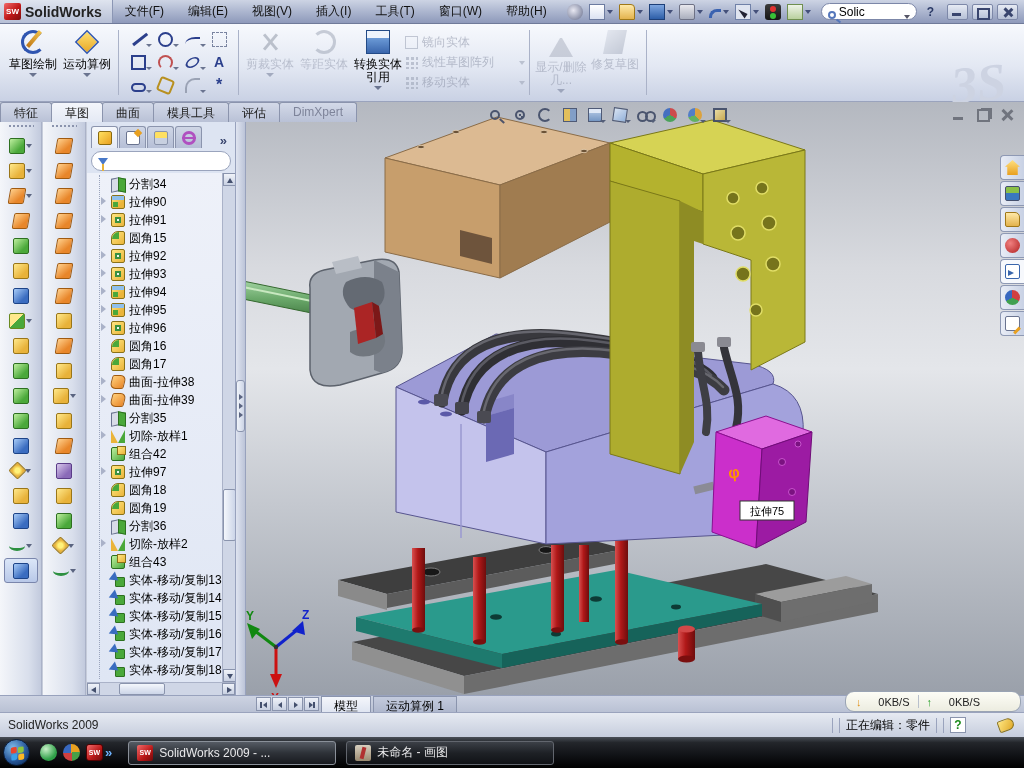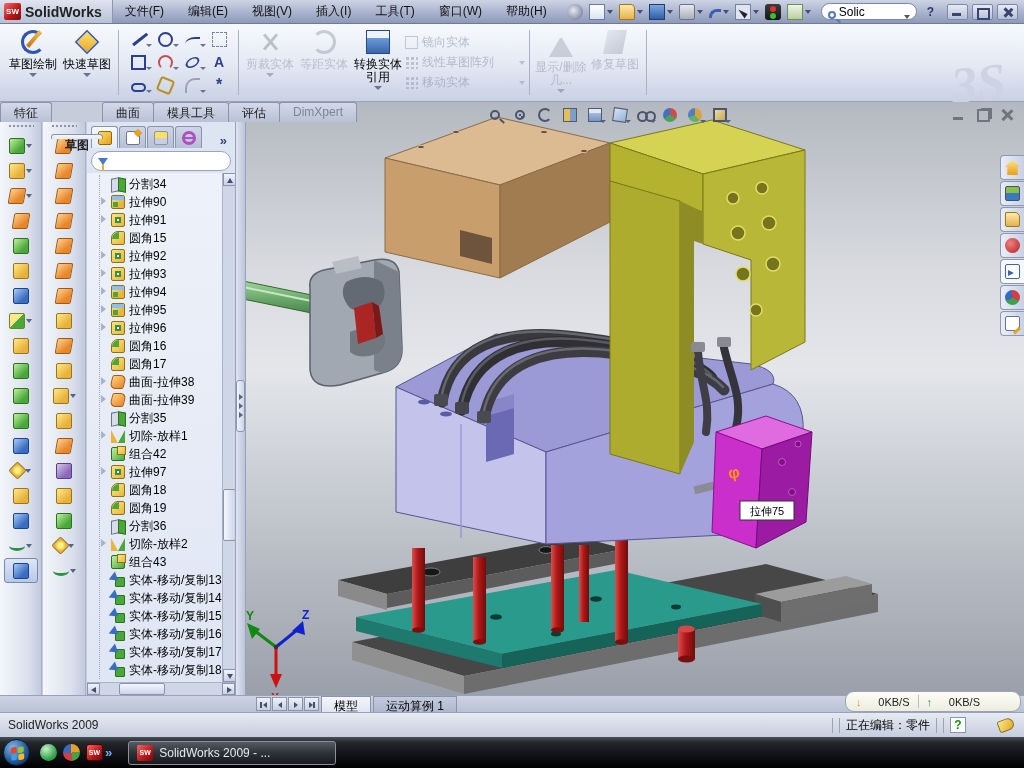--- a/index.html
+++ b/index.html
@@ -93,21 +93,21 @@
   .ms-ic{width:13px;height:13px;flex:none;position:relative;border:1.5px solid #9aa2b4;}
   .ms-dots{border:none;background:radial-gradient(circle,#9aa2b4 1.5px,transparent 1.6px);background-size:5px 5px;}
   .ms-caret{margin-left:auto;width:0;height:0;border-left:3px solid transparent;border-right:3px solid transparent;border-top:4px solid #9aa2b4;}
   #watermark{position:absolute;right:18px;top:30px;font-size:52px;font-style:italic;font-weight:bold;
     color:#cdd3e2;font-family:"Liberation Serif","DejaVu Serif",serif;transform:rotate(-6deg);}
 
   
   #ribbon-tabs{position:absolute;left:0;top:102px;height:20px;display:flex;z-index:5;}
   .rtab{padding:2px 13px;border:1px solid #8b94ad;border-bottom:none;background:linear-gradient(180deg,#d3d9e8,#b9c1d6);
     margin-right:-1px;border-radius:3px 3px 0 0;color:#222;}
-  .rtab.active{background:linear-gradient(180deg,#f4f6fb,#e4e9f4);font-weight:bold;position:relative;z-index:2;margin-top:32px;}
+  .rtab.active{background:linear-gradient(180deg,#f4f6fb,#e4e9f4);font-weight:normal;position:relative;z-index:2;}
   .rtab.muted{color:#7e849a;}
 
   
   #viewport{position:absolute;left:246px;top:102px;width:778px;height:593px;
     background:linear-gradient(180deg,#b4b8c0 0%,#d8dadf 28%,#e4e6ea 45%,#c4c8cf 68%,#9aa0aa 100%);}
   #model-svg{position:absolute;left:0;top:0;}
   #headsup{position:absolute;left:238px;top:3px;display:flex;gap:3px;opacity:.9;}
   .hu-btn{width:22px;height:20px;display:flex;align-items:center;justify-content:center;border-radius:2px;position:relative;}
   .hu-caret{position:absolute;right:0;bottom:2px;width:0;height:0;border-left:3px solid transparent;border-right:3px solid transparent;border-top:3px solid #4a5570;}
   .hu{width:14px;height:14px;position:relative;}
@@ -375,21 +375,21 @@
   </div>
 
   <div id="toolbar">
     <div class="tb-big">
       <div class="bic b-sketch"></div>
       <div class="lbl">草图绘制</div>
       <div class="dd"></div>
     </div>
     <div class="tb-big">
       <div class="bic b-dim"></div>
-      <div class="lbl">快速草图</div>
+      <div class="lbl">运动算例</div>
       <div class="dd"></div>
     </div>
     <div class="tb-sep"></div>
     <div id="sketch-grid">
         <div class="sg-cell">
           <span class="sg sg-line"></span>
           <span class="sg-caret"></span>
         </div>
         <div class="sg-cell">
           <span class="sg sg-circle"></span>
@@ -1066,16 +1066,20 @@
         <div class="ql ql-messenger"></div>
         <div class="ql ql-media"></div>
         <div class="ql ql-solidworks">SW</div>
       </div>
     <span id="ql-more">»</span>
     <div id="task-buttons">
         <div class="task-btn active">
           <span class="ti ti-solidworks">SW</span>
           <span>SolidWorks 2009 - ...</span>
         </div>
+        <div class="task-btn">
+          <span class="ti ti-paint"></span>
+          <span>未命名 - 画图</span>
+        </div>
       </div>
   </div>
 
 </div>
 
 </body></html>

